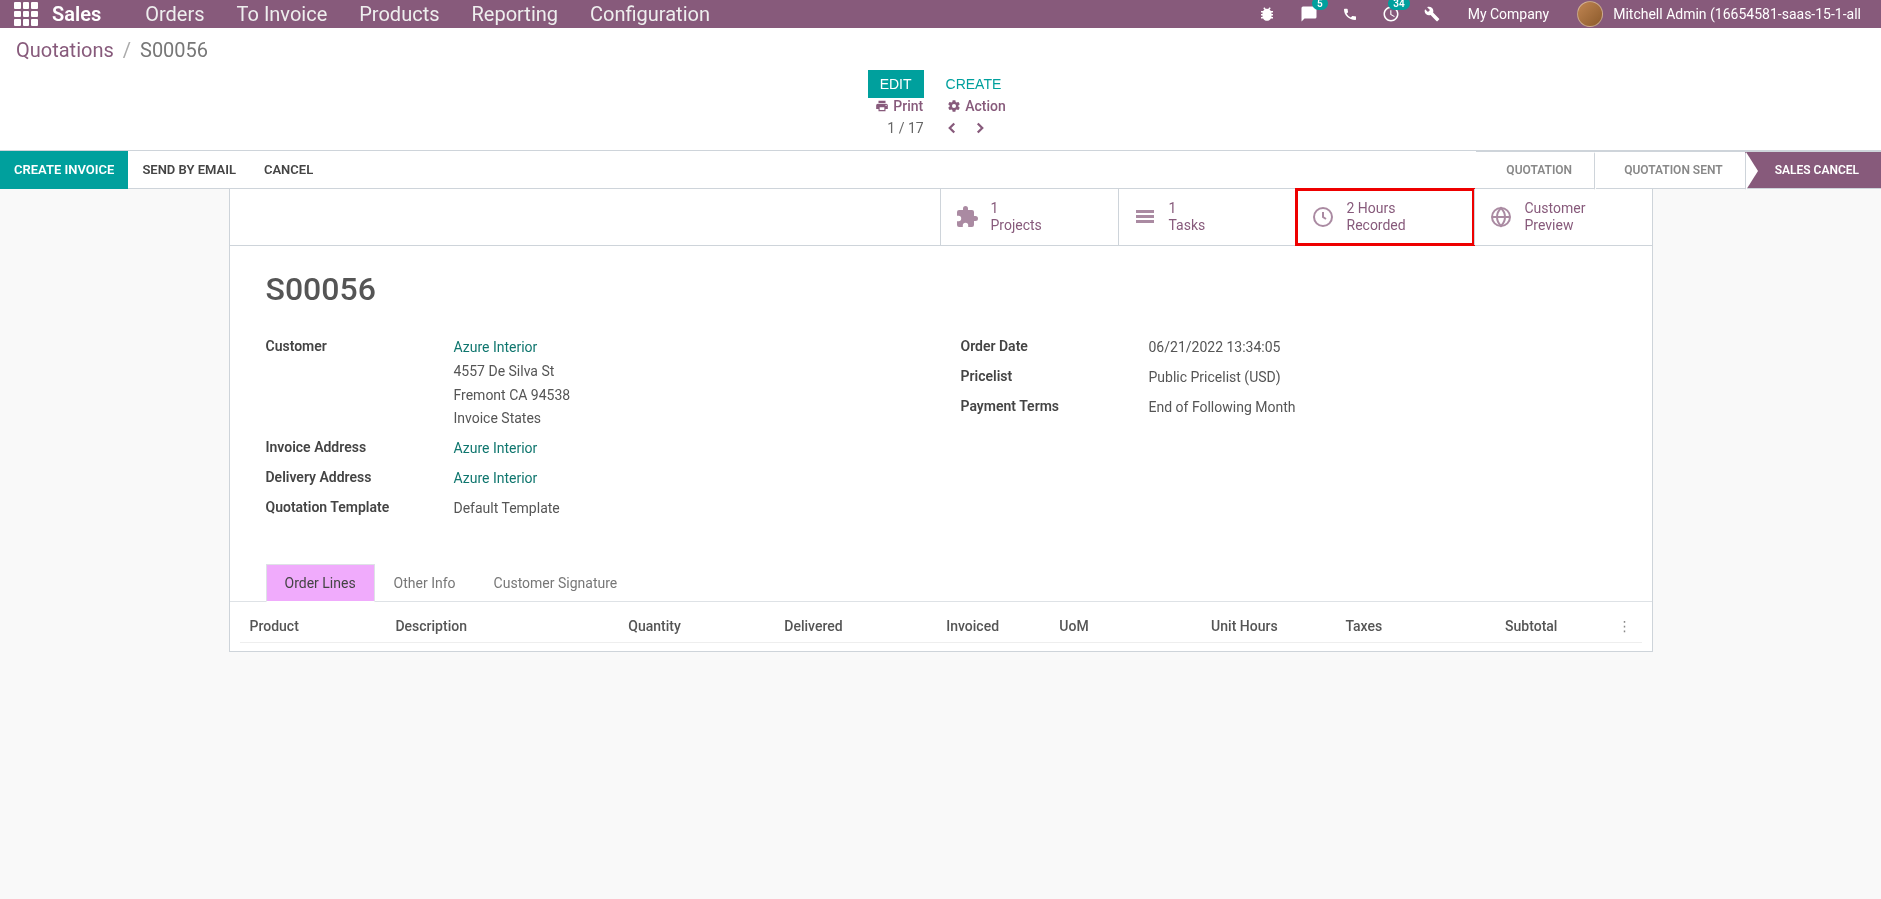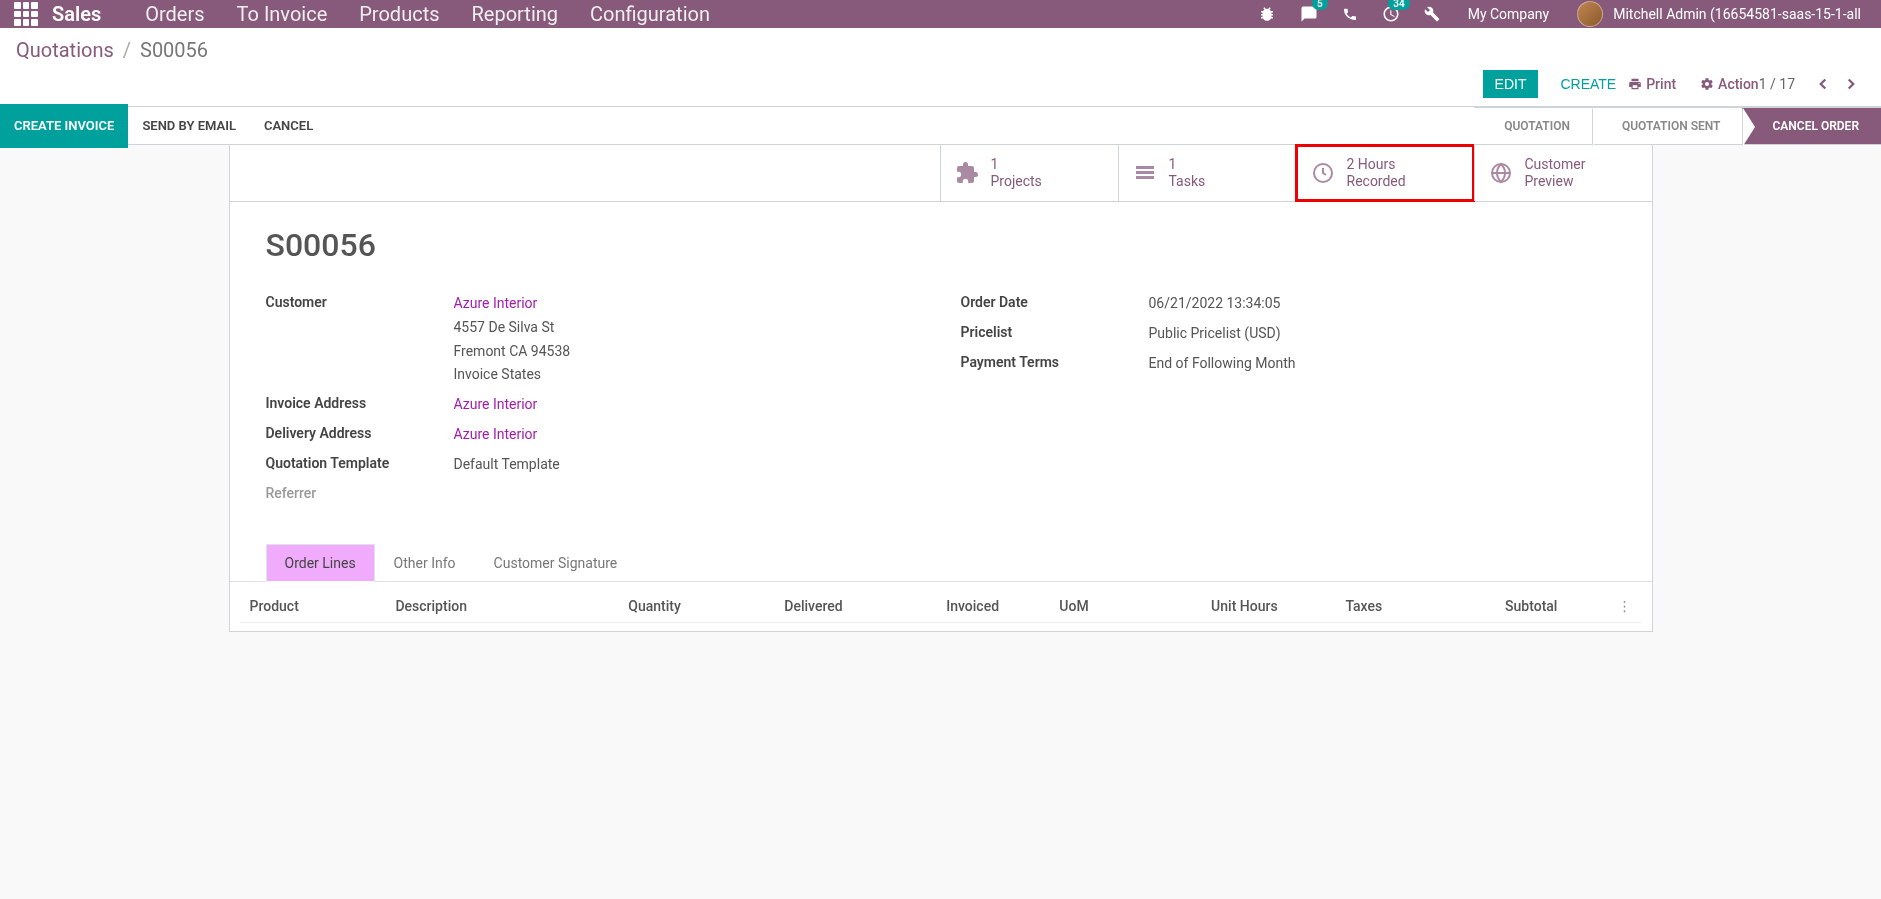--- a/index.html
+++ b/index.html
@@ -16,35 +16,35 @@
 .navbar .badge { position: absolute; top: 6px; right: 2px; background: #00A09D; color: #fff; border-radius: 10px; font-size: 10px; padding: 1px 5px; font-weight: 600; }
 .navbar .company { padding: 0 16px; font-size: 14px; }
 .navbar .user { display: flex; align-items: center; gap: 10px; padding: 0 12px; cursor: pointer; }
 .navbar .avatar { width: 26px; height: 26px; border-radius: 50%; background: linear-gradient(135deg,#c08552,#8b5a2b); border: 1px solid rgba(255,255,255,0.4); }
 
 
 .control-panel { background: #fff; border-bottom: 1px solid #ced4da; padding: 10px 16px 8px 16px; }
 .breadcrumb { font-size: 20px; color: #777; margin-bottom: 8px; }
 .breadcrumb a { color: #875A7B; text-decoration: none; }
 .breadcrumb .sep { color: #aaa; margin: 0 4px; }
-.cp-bottom { display: flex; align-items: center; justify-content: flex-end; }
+.cp-bottom { display: flex; align-items: center; justify-content: space-between; flex-direction: column; }
 .cp-left { display: flex; gap: 10px; align-items: center; }
 .btn { cursor: pointer; border: none; font-size: 14px; padding: 6px 12px; font-weight: 500; }
 .btn-primary { background: #00A09D; color: #fff; border-radius: 0; }
 .btn-secondary { background: transparent; color: #00A09D; font-weight: 500; }
 .cp-middle { display: flex; gap: 24px; align-items: center; color: #875A7B; }
 .cp-middle .act { cursor: pointer; display: flex; align-items: center; gap: 4px; font-weight: 500; }
 .cp-right { display: flex; align-items: center; gap: 14px; color: #666; }
 .pager-btns { display: flex; }
 .pager-btn { width: 28px; height: 28px; display: flex; align-items: center; justify-content: center; cursor: pointer; color: #875A7B; }
 
 
 .statusbar { background: #fff; border-bottom: 1px solid #ced4da; display: flex; align-items: stretch; height: 38px; }
 .statusbar .sb-buttons { display: flex; align-items: center; }
-.sb-btn { height: 44px; padding: 0 14px; display: flex; align-items: center; font-size: 13px; font-weight: 600; cursor: pointer; }
+.sb-btn { height: 38px; padding: 0 14px; display: flex; align-items: center; font-size: 13px; font-weight: 600; cursor: pointer; }
 .sb-btn.primary { background: #00A09D; color: #fff; }
 .sb-btn.sec { color: #444; }
 .statusbar .status-steps { margin-left: auto; display: flex; }
 .step { position: relative; height: 38px; padding: 0 22px 0 30px; display: flex; align-items: center; font-size: 12px; font-weight: 600; color: #888; background: #fff; border-top: 1px solid #ced4da; border-bottom: 1px solid #ced4da; }
 .step::before { content:''; position:absolute; left:0; top:0; width:0; height:0; border-top:19px solid transparent; border-bottom:19px solid transparent; border-left:12px solid #ced4da; }
 .step::after { content:''; position:absolute; left:1px; top:0; width:0; height:0; border-top:19px solid transparent; border-bottom:19px solid transparent; border-left:12px solid #fff; z-index:1; }
 .step:first-child::before, .step:first-child::after { display:none; }
 .step.active { background: #875A7B; color: #fff; }
 .step.active::after { border-left-color: #fff; }
 
@@ -57,21 +57,21 @@
 .stat-btn .stat-text { display: flex; flex-direction: column; line-height: 1.2; font-size: 14px; color: #875A7B; }
 .stat-btn.highlight { outline: 3px solid #e00; outline-offset: -2px; }
 
 .sheet-body { padding: 24px 36px 6px 36px; }
 .title { font-size: 32px; color: #555; font-weight: 500; margin-bottom: 28px; }
 .form-grid { display: grid; grid-template-columns: 1fr 1fr; gap: 0 40px; }
 .field-row { display: flex; margin-bottom: 6px; }
 .field-label { width: 188px; color: #444; font-weight: 600; font-size: 14px; padding-top: 2px; }
 .field-label.muted { color: #999; font-weight: 500; }
 .field-value { flex: 1; color: #555; font-size: 14px; line-height: 1.7; }
-.field-value a { color: #a21caf; text-decoration: none; }
+.field-value a { color: #0f766e; text-decoration: none; }
 .field-value .addr-line { display: block; color: #555; }
 
 .tabs { margin-top: 30px; border-bottom: 1px solid #dee2e6; display: flex; gap: 0; padding: 0 36px; }
 .tab { padding: 10px 18px; cursor: pointer; color: #777; border: 1px solid transparent; border-bottom: none; position: relative; top: 1px; }
 .tab.active { border-color: #dee2e6; border-bottom: 1px solid #fff; background: #f0abfc; color: #444; }
 
 .table-wrap { padding: 8px 10px; }
 .line-table { width: 100%; border-collapse: collapse; }
 .line-table th { text-align: left; font-weight: 500; color: #555; padding: 8px 10px; font-size: 14px; border-bottom: 1px solid #eee; }
 .line-table th.num { text-align: center; }
@@ -180,21 +180,21 @@
 
 <div class="statusbar">
   <div class="sb-buttons">
     <div class="sb-btn primary">CREATE INVOICE</div>
     <div class="sb-btn sec">SEND BY EMAIL</div>
     <div class="sb-btn sec">CANCEL</div>
   </div>
   <div class="status-steps">
     <div class="step">QUOTATION</div>
     <div class="step">QUOTATION SENT</div>
-    <div class="step active">CANCEL ORDER</div>
+    <div class="step active">SALES CANCEL</div>
   </div>
 </div>
 
 <div class="sheet-wrapper">
   <div class="sheet">
     <div class="button-box">
       <div class="stat-btn">
         <svg class="stat-icon" viewBox="0 0 24 24" fill="currentColor">
             <path d="M20.5 11H19V7a2 2 0 00-2-2h-4V3.5a2.5 2.5 0 10-5 0V5H4a2 2 0 00-2 2v3.8h1.5a2.7 2.7 0 010 5.4H2V20a2 2 0 002 2h3.8v-1.5a2.7 2.7 0 015.4 0V22H17a2 2 0 002-2v-4h1.5a2.5 2.5 0 100-5z"></path>
           </svg>
@@ -252,24 +252,20 @@
             <div class="field-label">Invoice Address</div>
             <div class="field-value"><a href="#">Azure Interior</a></div>
           </div>
           <div class="field-row">
             <div class="field-label">Delivery Address</div>
             <div class="field-value"><a href="#">Azure Interior</a></div>
           </div>
           <div class="field-row">
             <div class="field-label">Quotation Template</div>
             <div class="field-value">Default Template</div>
-          </div>
-          <div class="field-row">
-            <div class="field-label muted">Referrer</div>
-            <div class="field-value"></div>
           </div>
         </div>
 
         <div>
           <div class="field-row">
             <div class="field-label">Order Date</div>
             <div class="field-value">06/21/2022 13:34:05</div>
           </div>
           <div class="field-row">
             <div class="field-label">Pricelist</div>

